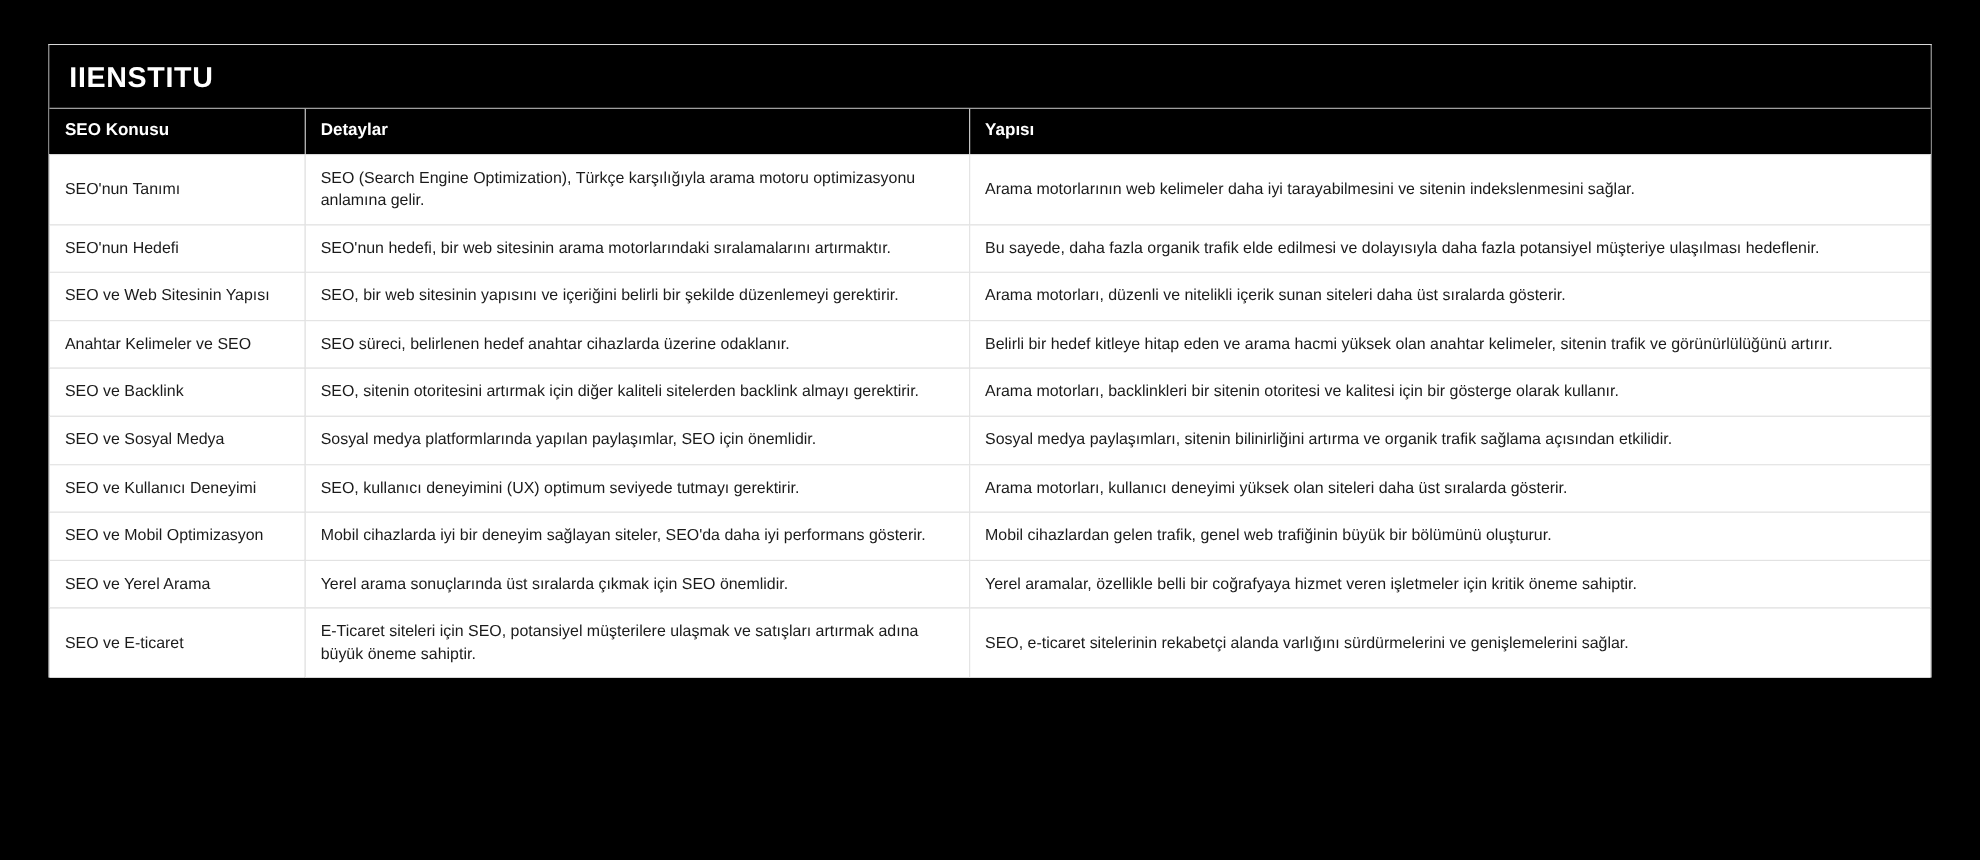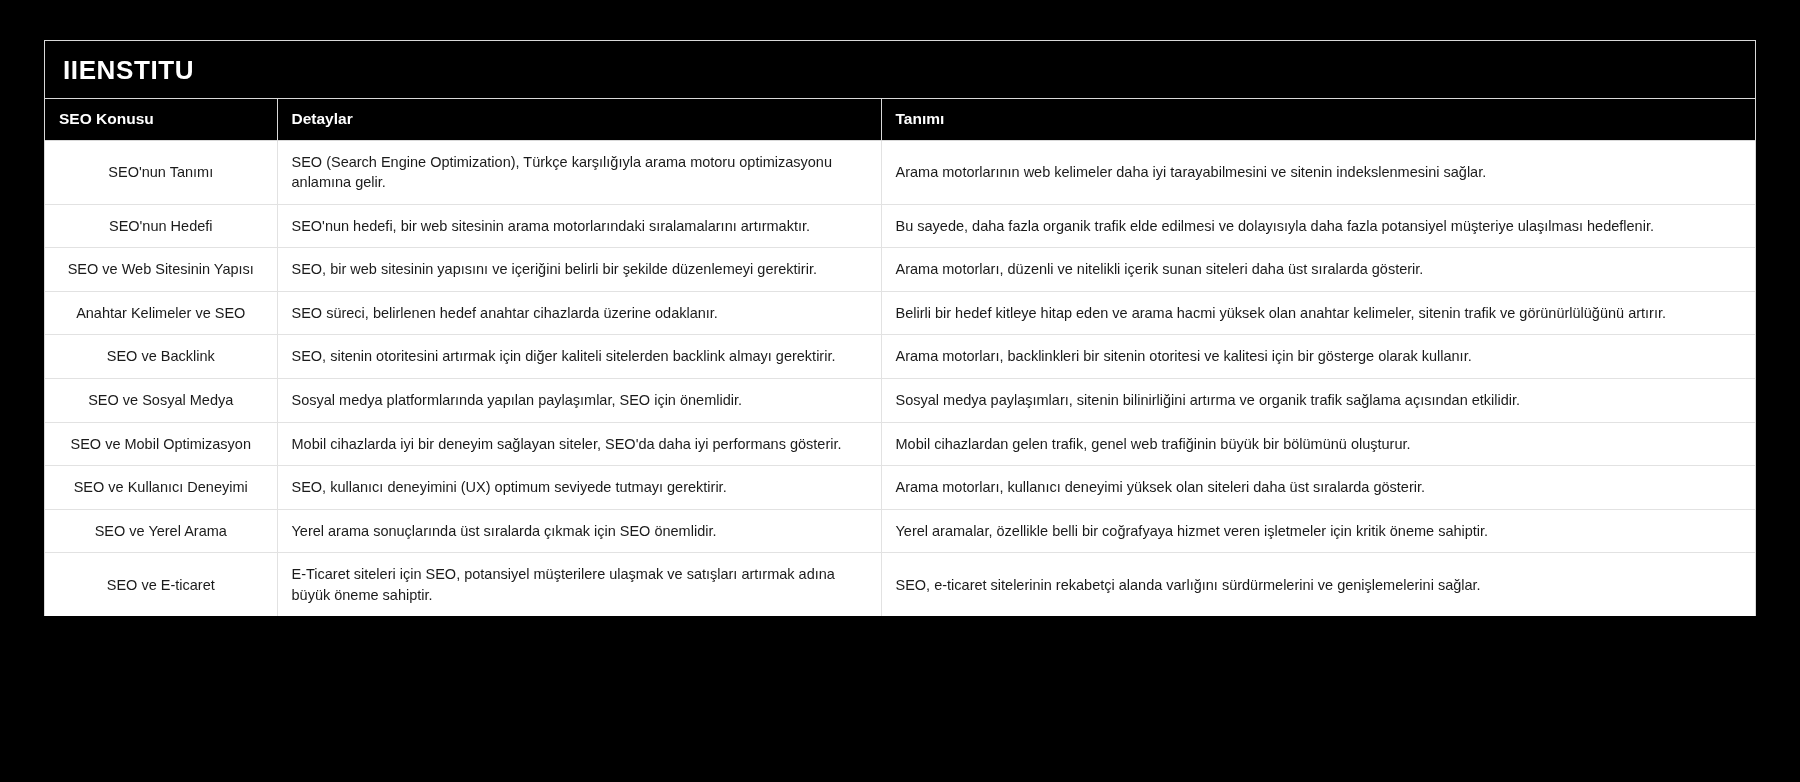--- a/index.html
+++ b/index.html
@@ -84,21 +84,21 @@
     vertical-align: middle;
     padding: 11px 14px;
     border-right: 1px solid #e2e2e2;
     border-bottom: 1px solid #e2e2e2;
     background: #ffffff;
     word-wrap: break-word;
   }
   tbody td:last-child { border-right: none; }
   tbody tr.data-row:last-child td { border-bottom: none; }
 
-  .cell-topic  { font-size: 14.5px; text-align: center; }
+  .cell-topic  { font-size: 14.5px; }
   .cell-detail { font-size: 14.5px; }
   .cell-import { font-size: 14.5px; }
 </style>
 </head>
 <body>
 
 <div id="infographic">
 
   <div class="card">
 
@@ -109,21 +109,21 @@
     <table class="seo-table">
       <colgroup>
         <col class="col-topic">
         <col class="col-detail">
         <col class="col-import">
       </colgroup>
       <thead>
         <tr class="head-row">
           <th>SEO Konusu</th>
           <th>Detaylar</th>
-          <th>Tanımı</th>
+          <th>Yapısı</th>
         </tr>
       </thead>
       <tbody id="table-body">
           <tr class="data-row">
             <td class="cell-topic">SEO'nun Tanımı</td>
             <td class="cell-detail">SEO (Search Engine Optimization), Türkçe karşılığıyla arama motoru optimizasyonu anlamına gelir.</td>
             <td class="cell-import">Arama motorlarının web kelimeler daha iyi tarayabilmesini ve sitenin indekslenmesini sağlar.</td>
           </tr>
           <tr class="data-row">
             <td class="cell-topic">SEO'nun Hedefi</td>
@@ -144,28 +144,28 @@
             <td class="cell-topic">SEO ve Backlink</td>
             <td class="cell-detail">SEO, sitenin otoritesini artırmak için diğer kaliteli sitelerden backlink almayı gerektirir.</td>
             <td class="cell-import">Arama motorları, backlinkleri bir sitenin otoritesi ve kalitesi için bir gösterge olarak kullanır.</td>
           </tr>
           <tr class="data-row">
             <td class="cell-topic">SEO ve Sosyal Medya</td>
             <td class="cell-detail">Sosyal medya platformlarında yapılan paylaşımlar, SEO için önemlidir.</td>
             <td class="cell-import">Sosyal medya paylaşımları, sitenin bilinirliğini artırma ve organik trafik sağlama açısından etkilidir.</td>
           </tr>
           <tr class="data-row">
+            <td class="cell-topic">SEO ve Kullanıcı Deneyimi</td>
+            <td class="cell-detail">SEO, kullanıcı deneyimini (UX) optimum seviyede tutmayı gerektirir.</td>
+            <td class="cell-import">Arama motorları, kullanıcı deneyimi yüksek olan siteleri daha üst sıralarda gösterir.</td>
+          </tr>
+          <tr class="data-row">
             <td class="cell-topic">SEO ve Mobil Optimizasyon</td>
             <td class="cell-detail">Mobil cihazlarda iyi bir deneyim sağlayan siteler, SEO'da daha iyi performans gösterir.</td>
             <td class="cell-import">Mobil cihazlardan gelen trafik, genel web trafiğinin büyük bir bölümünü oluşturur.</td>
-          </tr>
-          <tr class="data-row">
-            <td class="cell-topic">SEO ve Kullanıcı Deneyimi</td>
-            <td class="cell-detail">SEO, kullanıcı deneyimini (UX) optimum seviyede tutmayı gerektirir.</td>
-            <td class="cell-import">Arama motorları, kullanıcı deneyimi yüksek olan siteleri daha üst sıralarda gösterir.</td>
           </tr>
           <tr class="data-row">
             <td class="cell-topic">SEO ve Yerel Arama</td>
             <td class="cell-detail">Yerel arama sonuçlarında üst sıralarda çıkmak için SEO önemlidir.</td>
             <td class="cell-import">Yerel aramalar, özellikle belli bir coğrafyaya hizmet veren işletmeler için kritik öneme sahiptir.</td>
           </tr>
           <tr class="data-row">
             <td class="cell-topic">SEO ve E-ticaret</td>
             <td class="cell-detail">E-Ticaret siteleri için SEO, potansiyel müşterilere ulaşmak ve satışları artırmak adına büyük öneme sahiptir.</td>
             <td class="cell-import">SEO, e-ticaret sitelerinin rekabetçi alanda varlığını sürdürmelerini ve genişlemelerini sağlar.</td>

